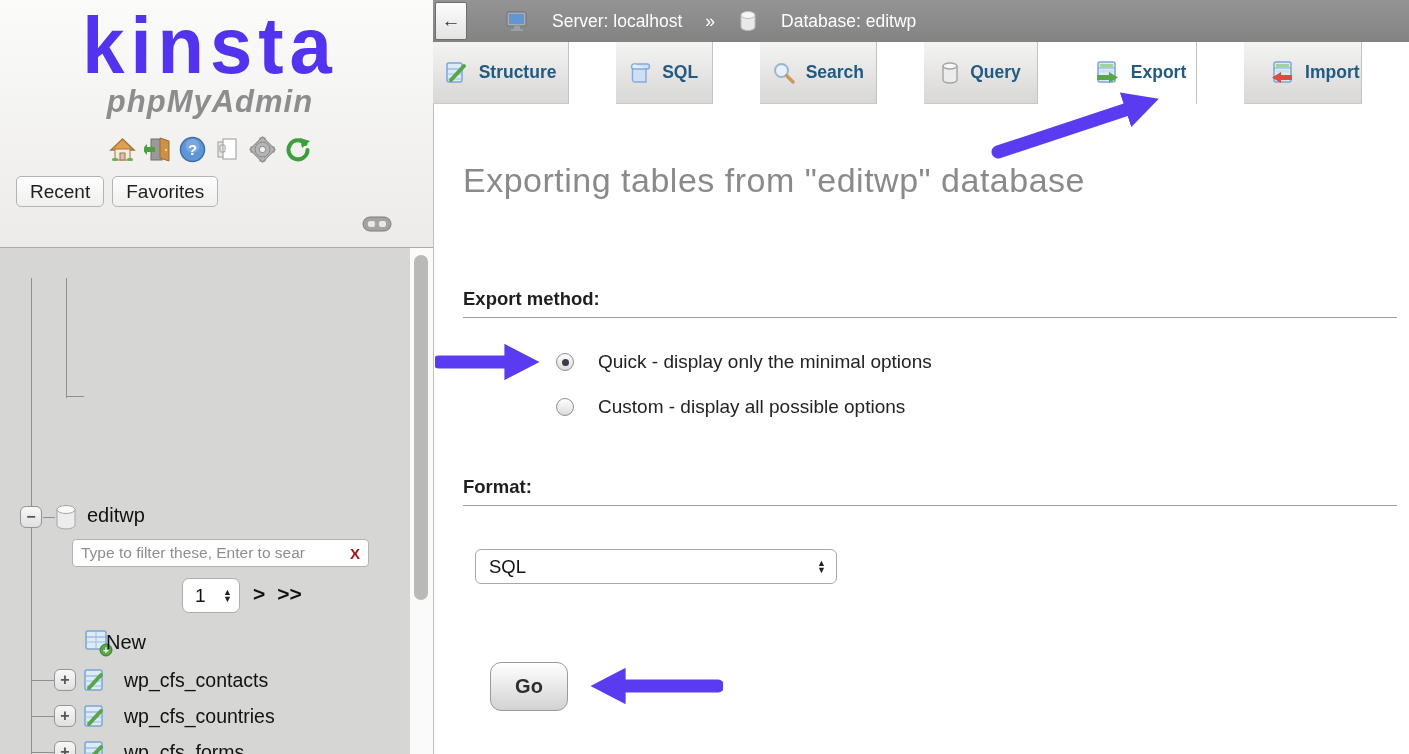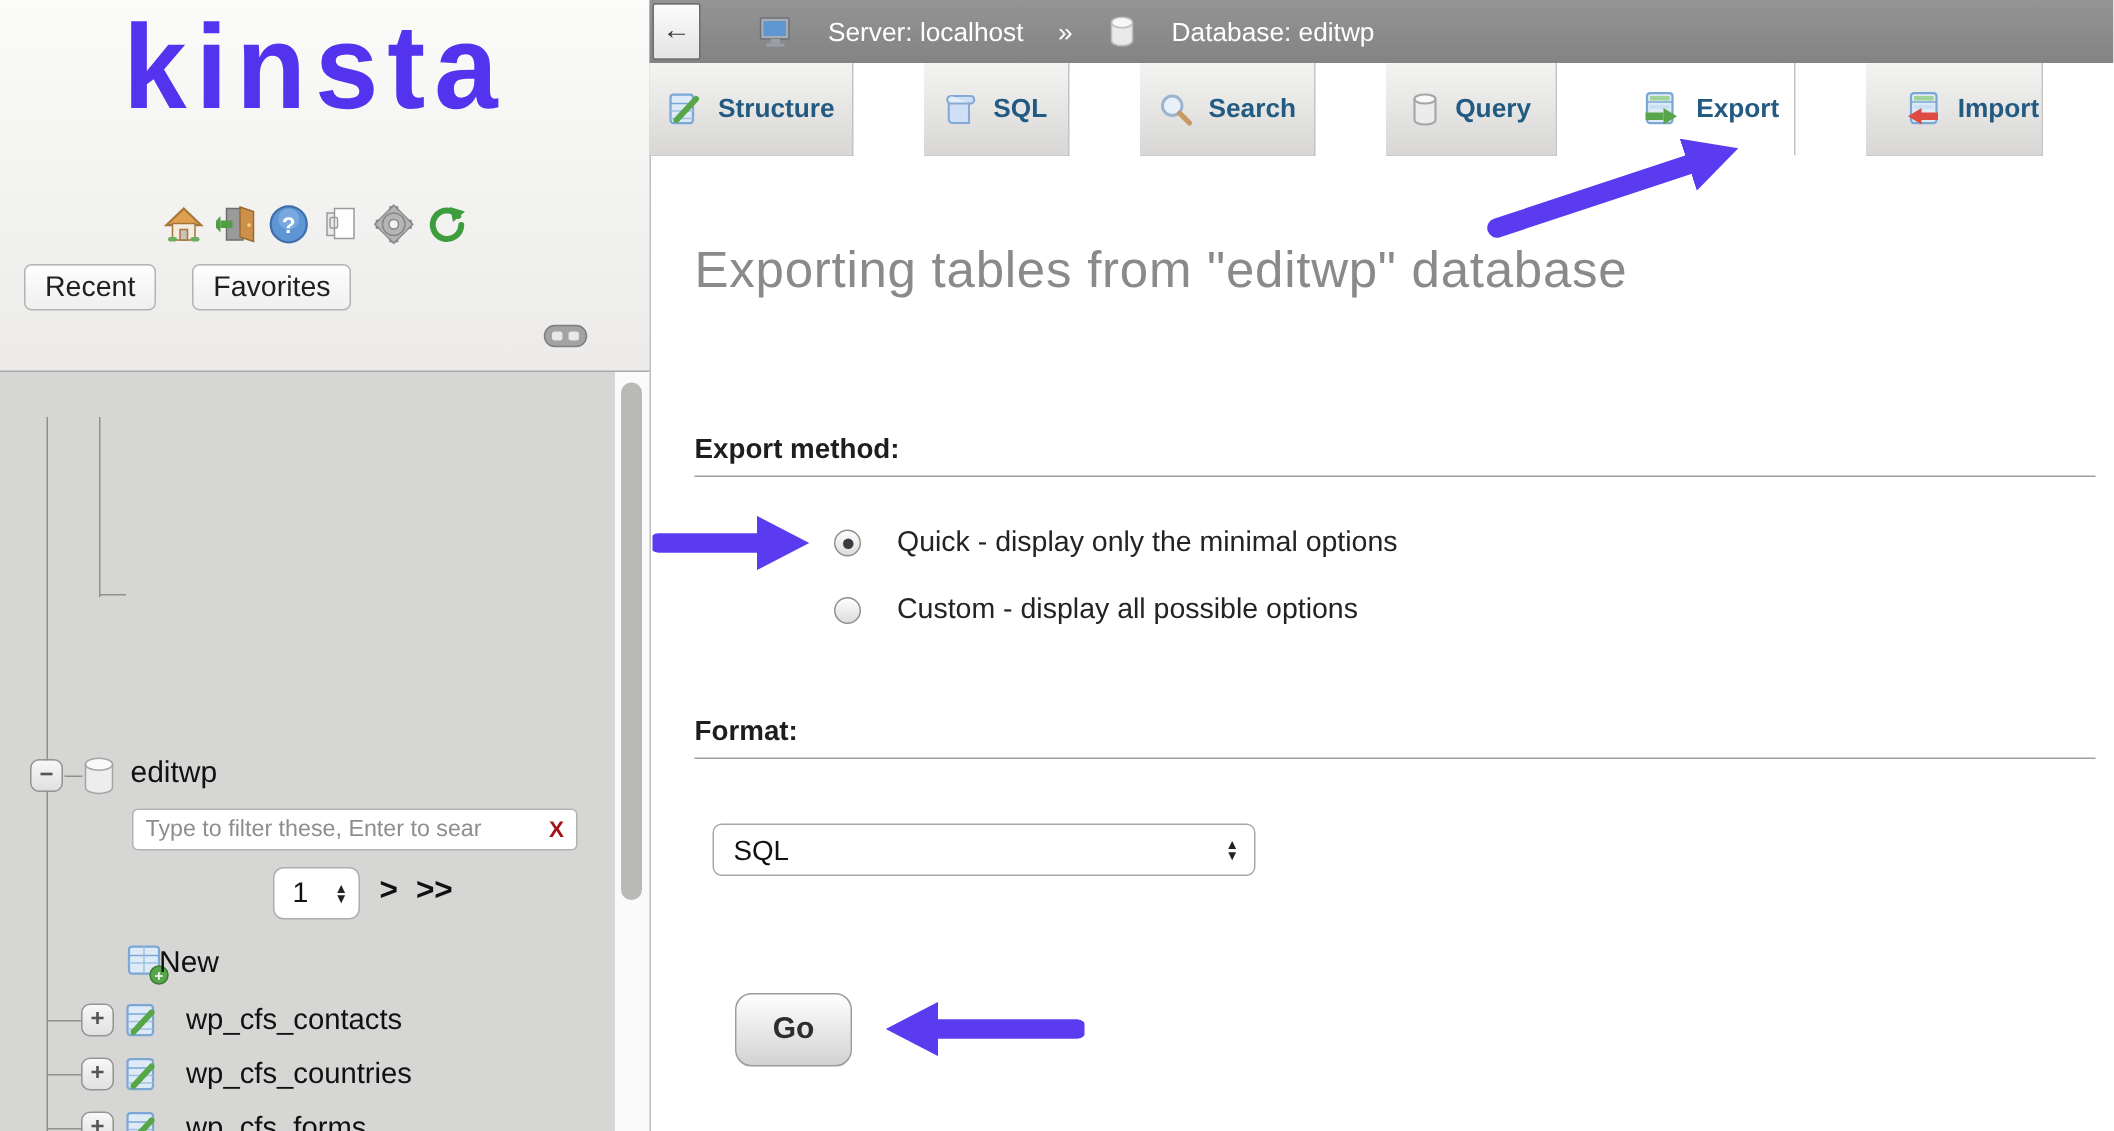--- a/index.html
+++ b/index.html
@@ -6,32 +6,32 @@
   html,body { width:1409px; height:754px; }
   body { font-family:"Liberation Sans","DejaVu Sans",sans-serif; background:#fff; position:relative; overflow:hidden; }
   .abs { position:absolute; }
 
   
   #sidebar-top { left:0; top:0; width:433px; height:248px; background:linear-gradient(#fbfbfa,#ecebea); }
   #logo { left:0; top:2px; width:420px; text-align:center; font-size:76px; font-weight:800; letter-spacing:6px; color:#5333ed; transform:scaleY(1.05); }
   #pma-sub { left:0; top:84px; width:420px; text-align:center; font-size:31px; font-weight:bold; font-style:italic; color:#8d8d8d; letter-spacing:1px; }
   #icon-row { left:0; top:136px; width:420px; display:flex; justify-content:center; gap:8px; }
   #icon-row svg { display:block; cursor:pointer; }
-  #rf-row { left:16px; top:176px; display:flex; gap:24px; }
+  #rf-row { left:16px; top:176px; display:flex; gap:8px; }
   .pill-btn { height:31px; padding:0 13px; font-size:19px; color:#1f1f1f; background:linear-gradient(#fefefe,#efefee); border:1px solid #b4b4b4; border-radius:5px; display:flex; align-items:center; cursor:pointer; }
   #link-mini { left:362px; top:213px; cursor:pointer; }
   #sidebar-divider { left:0; top:247px; width:433px; height:1px; background:#a9a9a9; }
 
   #tree { left:0; top:248px; width:410px; height:506px; background:#d6d6d5; overflow:hidden; }
   .vline { position:absolute; width:1px; background:#8f8f8f; }
   .stub  { position:absolute; height:1px; background:#8f8f8f; }
   #row-db { position:absolute; left:0; top:254px; height:30px; width:410px; display:flex; align-items:center; cursor:pointer; }
   .sqbox { position:absolute; width:22px; height:22px; border:1px solid #949494; border-radius:6px; background:linear-gradient(#f8f8f8,#e0e0e0); color:#555; font-weight:bold; font-size:16px; line-height:20px; text-align:center; cursor:pointer; }
   #db-label { position:absolute; left:87px; top:2px; font-size:20px; color:#111; }
-  #filter-box { left:88px; top:291px; width:297px; height:28px; background:#fff; border:1px solid #b3b3b3; border-radius:4px; display:flex; align-items:center; padding:0 8px; }
+  #filter-box { left:72px; top:291px; width:297px; height:28px; background:#fff; border:1px solid #b3b3b3; border-radius:4px; display:flex; align-items:center; padding:0 8px; }
   #filter-box .ph { flex:1; font-size:15.5px; color:#8e8e8e; white-space:nowrap; overflow:hidden; }
   #filter-box .clr { font-size:15px; font-weight:bold; color:#a3131c; cursor:pointer; }
   #page-spin { left:182px; top:330px; width:58px; height:35px; background:#fff; border:1px solid #adadad; border-radius:7px; display:flex; align-items:center; padding:0 7px 0 12px; cursor:pointer; }
   #page-spin .val { flex:1; font-size:19px; color:#111; }
   .spin-arrows { display:flex; flex-direction:column; line-height:7px; font-size:9px; color:#222; }
   #page-links { left:253px; top:334px; font-size:21px; font-weight:bold; color:#111; display:flex; gap:12px; }
   #page-links span { cursor:pointer; }
   #row-new { position:absolute; left:0; top:379px; height:34px; width:410px; cursor:pointer; }
   #row-new .lbl { position:absolute; left:106px; top:4px; font-size:20px; color:#111; }
   #table-rows { position:absolute; left:0; top:415px; width:410px; }
@@ -74,20 +74,21 @@
 <svg width="0" height="0" style="position:absolute">
   <defs>
     <marker id="ah" markerWidth="3" markerHeight="2.8" refX="0.2" refY="1.4" orient="auto" markerUnits="strokeWidth">
       <path d="M0,0 L2.7,1.4 L0,2.8 Z" fill="#5b3bf0"></path>
     </marker>
   </defs>
 </svg>
 
 <div id="sidebar-top" class="abs">
   <div id="logo" class="abs">kinsta</div>
+  <div id="pma-sub" class="abs">phpMyAdmin</div>
   <div id="icon-row" class="abs">
     <svg width="27" height="27" viewBox="0 0 27 27">
         <polygon points="2,14 13.5,3 25,14" fill="#e0a14f" stroke="#a8763a" stroke-width="1.5"></polygon>
         <rect x="6" y="13" width="15" height="11" fill="#f3ece1" stroke="#a8763a"></rect>
         <rect x="11" y="17" width="5" height="7" fill="#c9c3b8" stroke="#a8763a"></rect>
         <rect x="3" y="22" width="6" height="3" rx="1.5" fill="#6fae5c"></rect>
         <rect x="18" y="22" width="6" height="3" rx="1.5" fill="#6fae5c"></rect>
       </svg>
     <svg width="27" height="27" viewBox="0 0 27 27">
         <rect x="7" y="3" width="11" height="21" fill="#9a9a9a" stroke="#6e6e6e"></rect>

